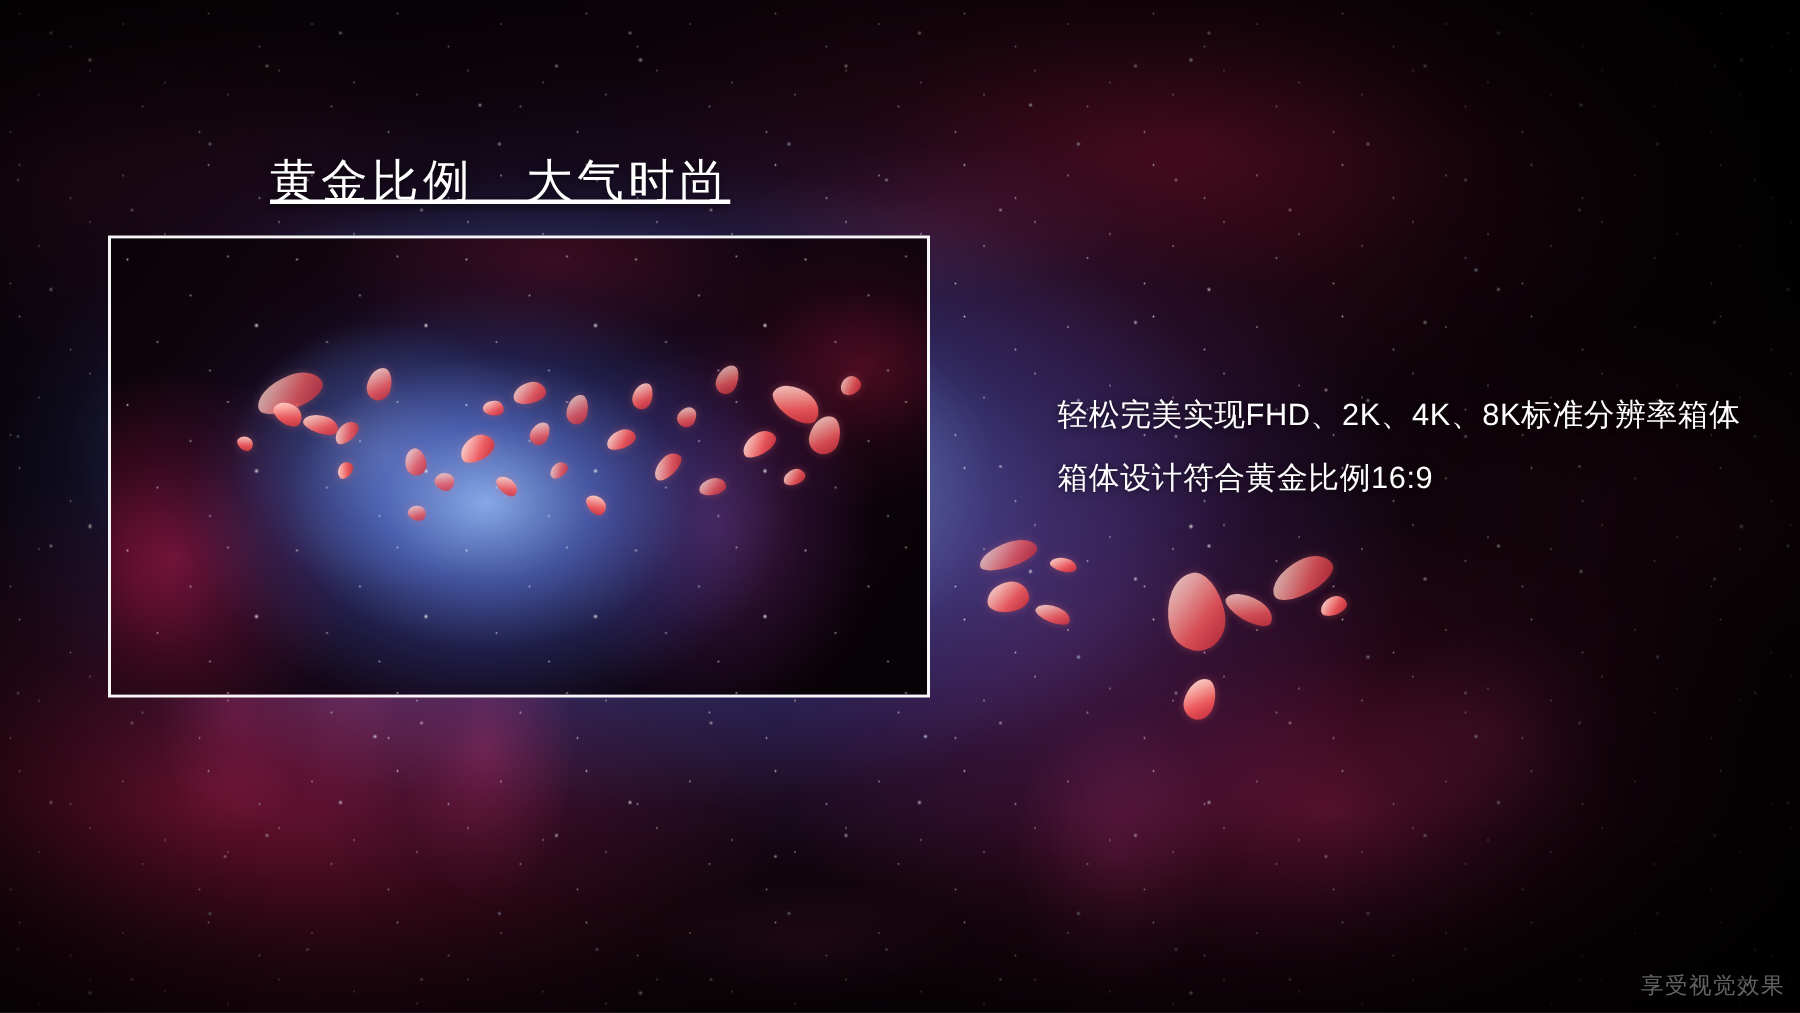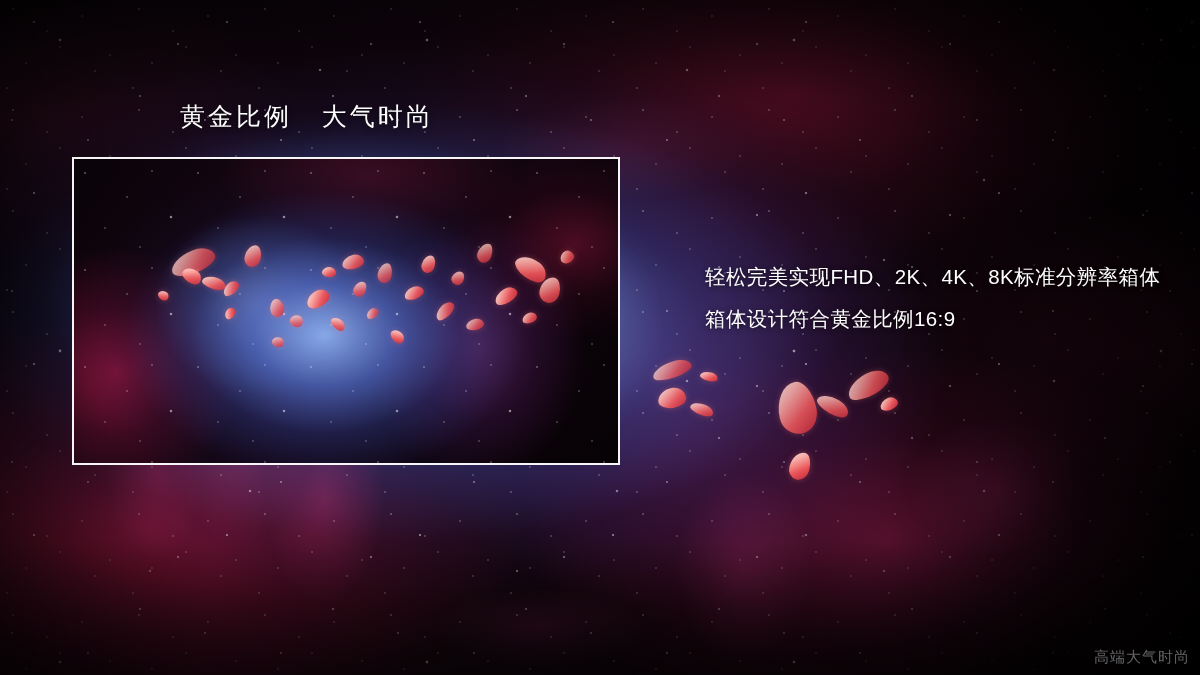--- a/index.html
+++ b/index.html
@@ -189,25 +189,26 @@
       radial-gradient(1px 1px at 66px 88px, rgba(205,225,255,0.8), transparent);
     background-size: 113px 97px;
     background-repeat: repeat;
   }
 
   
   #slide-title {
     position: absolute;
     left: 180px;
     top: 100px;
-    font-size: 25px;
+    font-size: 31px;
     letter-spacing: 3px;
     color: #ffffff;
     white-space: pre;
     text-shadow: 0 1px 6px rgba(0,0,0,0.65);
+    text-decoration: underline;
   }
   #body-copy {
     position: absolute;
     left: 657px;
     top: 256px;
     width: 510px;
     margin-left: 48px;
   }
   .body-line {
     font-size: 20.5px;
@@ -286,15 +287,15 @@
         <div class="petal" style="left: 150px; top: 150px; width: 12px; height: 9px; transform: rotate(-50deg); opacity: 0.99;"></div>
         <div class="petal" style="left: 84px; top: 132px; width: 11px; height: 9px; transform: rotate(40deg); opacity: 0.96;"></div>
       </div>
   </div>
 
   <div id="body-copy">
     <div class="body-line">轻松完美实现FHD、2K、4K、8K标准分辨率箱体</div>
     <div class="body-line">箱体设计符合黄金比例16:9</div>
   </div>
 
-  <div id="watermark">高端大气时尚</div>
+  <div id="watermark">享受视觉效果</div>
 
 </div>
 
 </body></html>

